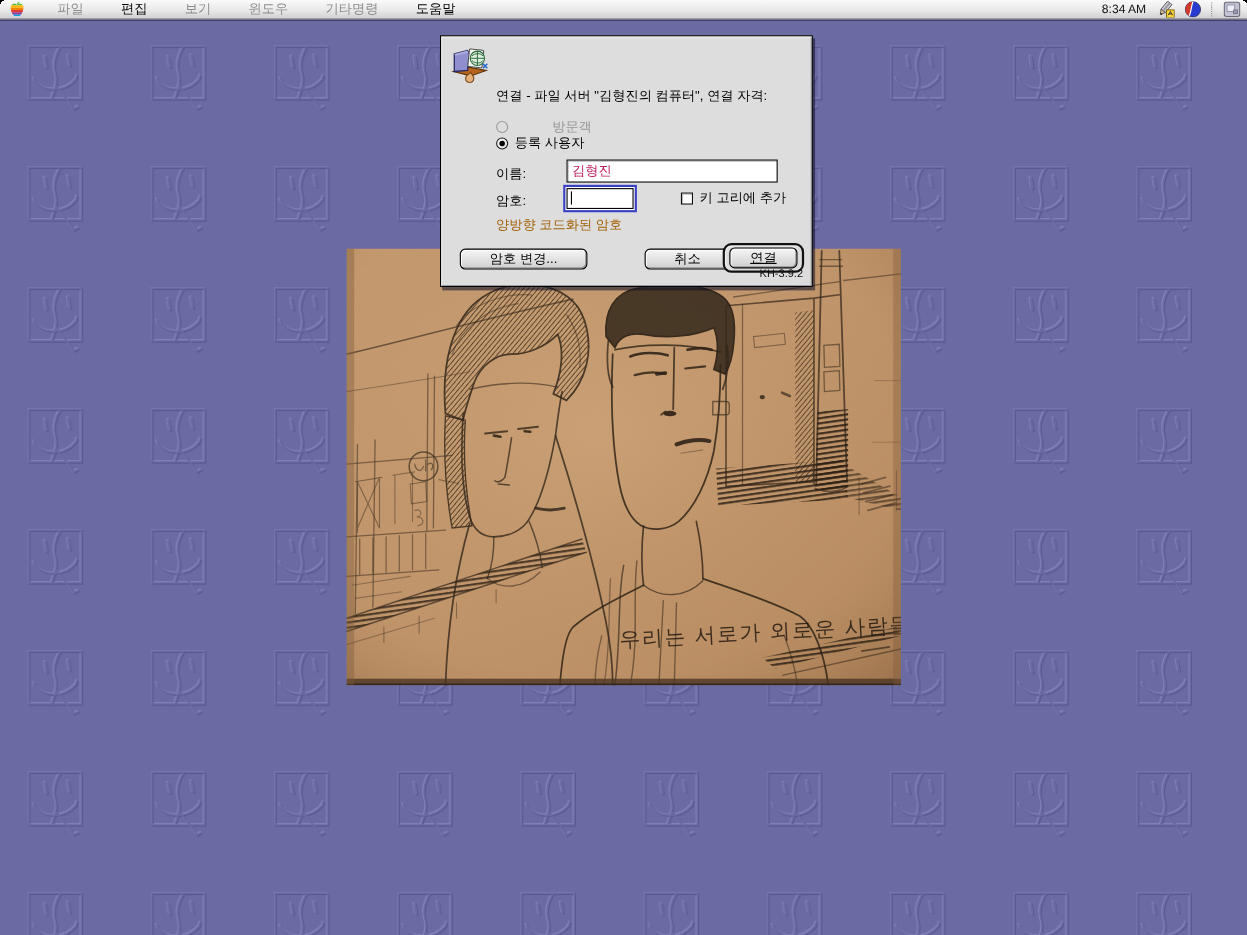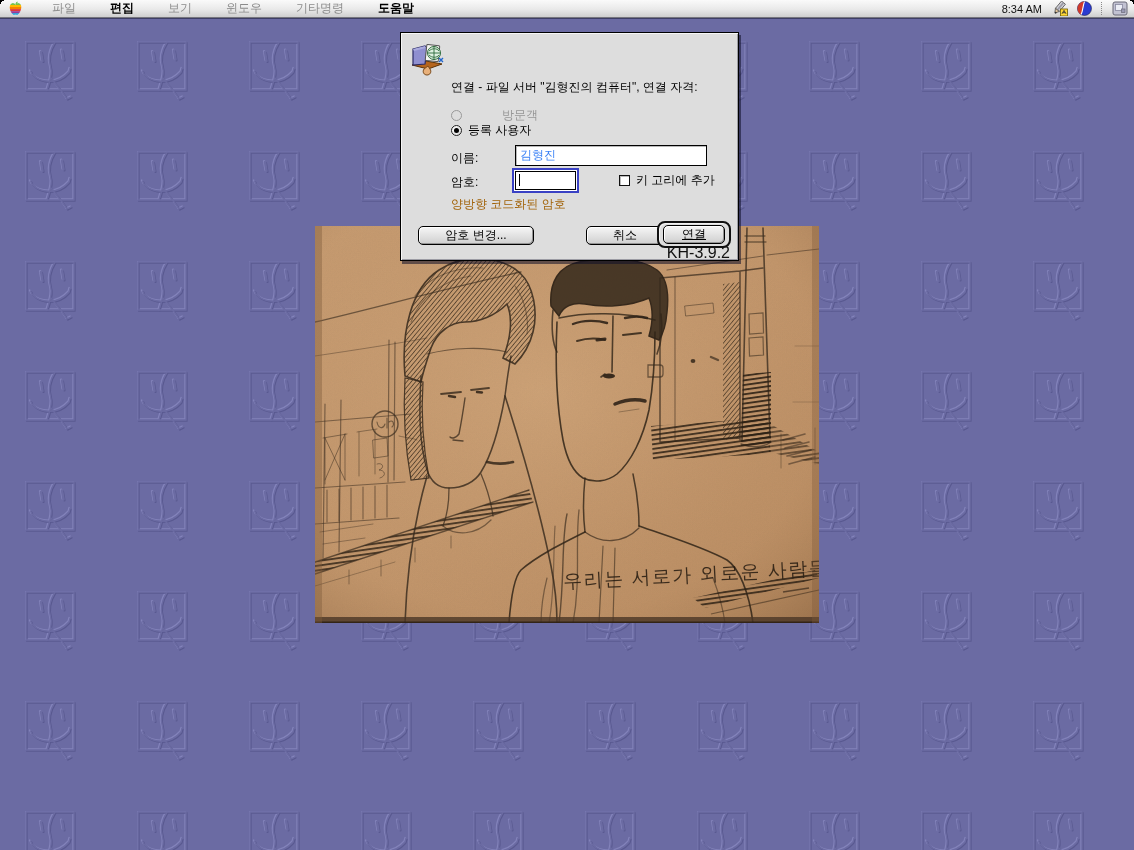--- a/index.html
+++ b/index.html
@@ -7,21 +7,21 @@
   .screen{position:relative;width:1134px;height:850px;background:#6b6ba3;}
 
   
   .menubar{position:absolute;left:0;top:0;width:1134px;height:17px;
     background:linear-gradient(180deg,#fafafa 0%,#e9e9e9 55%,#cfcfcf 100%);
     border-bottom:1px solid #76767e; box-shadow:0 1px 0 #3e3e66;
     display:flex;align-items:center;font-size:12px;color:#1a1a1a;z-index:40;}
   .mb-left{display:flex;align-items:center;gap:18px;}
   .mb-item{padding:0 8px;line-height:17px;white-space:nowrap;}
   .mb-item.dim{color:#8b8b8b;}
-  .mb-item.strong{color:#000;font-weight:bold;}
+  .mb-item.strong{color:#000;font-weight:normal;}
   .apple{margin-left:9px;margin-right:4px;display:flex;align-items:center;}
   .mb-right{margin-left:auto;display:flex;align-items:center;gap:9px;padding-right:6px;}
   .clock{font-size:11px;color:#111;white-space:nowrap;padding-left:15px;}
   .mb-sep{width:1px;height:13px;border-left:1px dotted #8a8a8a;}
   .corner{position:absolute;top:0;width:6px;height:6px;background:#000;z-index:41;}
   .corner.tl{left:0;-webkit-mask:radial-gradient(circle at 100% 100%,transparent 6px,#000 6px);
     mask:radial-gradient(circle at 100% 100%,transparent 6px,#000 6px);}
   .corner.tr{right:0;-webkit-mask:radial-gradient(circle at 0 100%,transparent 6px,#000 6px);
     mask:radial-gradient(circle at 0 100%,transparent 6px,#000 6px);}
 
@@ -38,39 +38,39 @@
   .dlg-title{position:absolute;left:50px;top:47px;width:278px;line-height:15px;}
   .radio-row{position:absolute;left:50px;display:flex;align-items:center;gap:6px;height:13px;}
   .radio{width:11px;height:11px;border-radius:50%;border:1px solid #222;
     background:linear-gradient(135deg,#fff, #d8d8d8);position:relative;box-sizing:border-box;}
   .radio.disabled{border-color:#999;background:#ddd;}
   .radio .dot{position:absolute;left:2px;top:2px;width:5px;height:5px;border-radius:50%;background:#000;}
   .radio-label.dim{color:#969696;margin-left:34px;}
   .field-label{position:absolute;left:50px;}
   .text-field{position:absolute;background:#fff;border:1px solid #000;
     box-shadow:inset 1px 1px 0 #b9b9b9;box-sizing:border-box;line-height:19px;padding:0 4px;
-    font-size:12px;color:#3b82f6;}
+    font-size:12px;color:#be185d;}
   .pw-wrap{position:absolute;left:111px;top:135px;width:67px;height:25px;border:2px solid #3a41c4;
     background:#fff;box-sizing:border-box;padding:1px;}
   .pw-inner{width:100%;height:100%;border:1px solid #000;box-sizing:border-box;background:#fff;position:relative;}
   .caret{position:absolute;left:3px;top:2px;width:1px;height:12px;background:#000;}
   .checkbox-row{position:absolute;left:185px;top:139px;display:flex;align-items:center;gap:6px;margin-left:33px;}
   .checkbox{width:11px;height:11px;border:1px solid #111;background:#fff;
     box-shadow:inset 1px 1px 0 #bbb;box-sizing:border-box;}
   .hint{position:absolute;left:50px;top:163px;color:#a16207;}
   .btn{position:absolute;height:19px;border:1px solid #000;border-radius:5px;
     background:linear-gradient(180deg,#f6f6f6,#cfcfcf);
     box-shadow:inset 1px 1px 0 #fff, inset -1px -1px 0 #949494;
     font-size:12px;color:#000;display:flex;align-items:center;justify-content:center;
     font-family:inherit;padding:0;cursor:default;}
   .default-ring{position:absolute;left:256px;top:188px;width:74px;height:27px;border:2px solid #111;
     border-radius:8px;background:#dddddd;box-shadow:inset 1px 1px 0 #f2f2f2;
     display:flex;align-items:center;justify-content:center;box-sizing:border-box;}
   .default-ring .btn{position:static;width:62px;text-decoration:underline;}
-  .version{position:absolute;right:8px;top:211px;font-size:16px;color:#111;}
+  .version{position:absolute;right:8px;top:211px;font-size:10px;color:#111;}
 </style>
 </head>
 <body>
 
 <div class="screen">
 
   <svg class="desktop-pattern" width="1134" height="833">
     <defs>
       <g id="ffp" fill="none" stroke-linecap="round">
         <path d="M1,1 h48 v48 h-48 z"></path>

